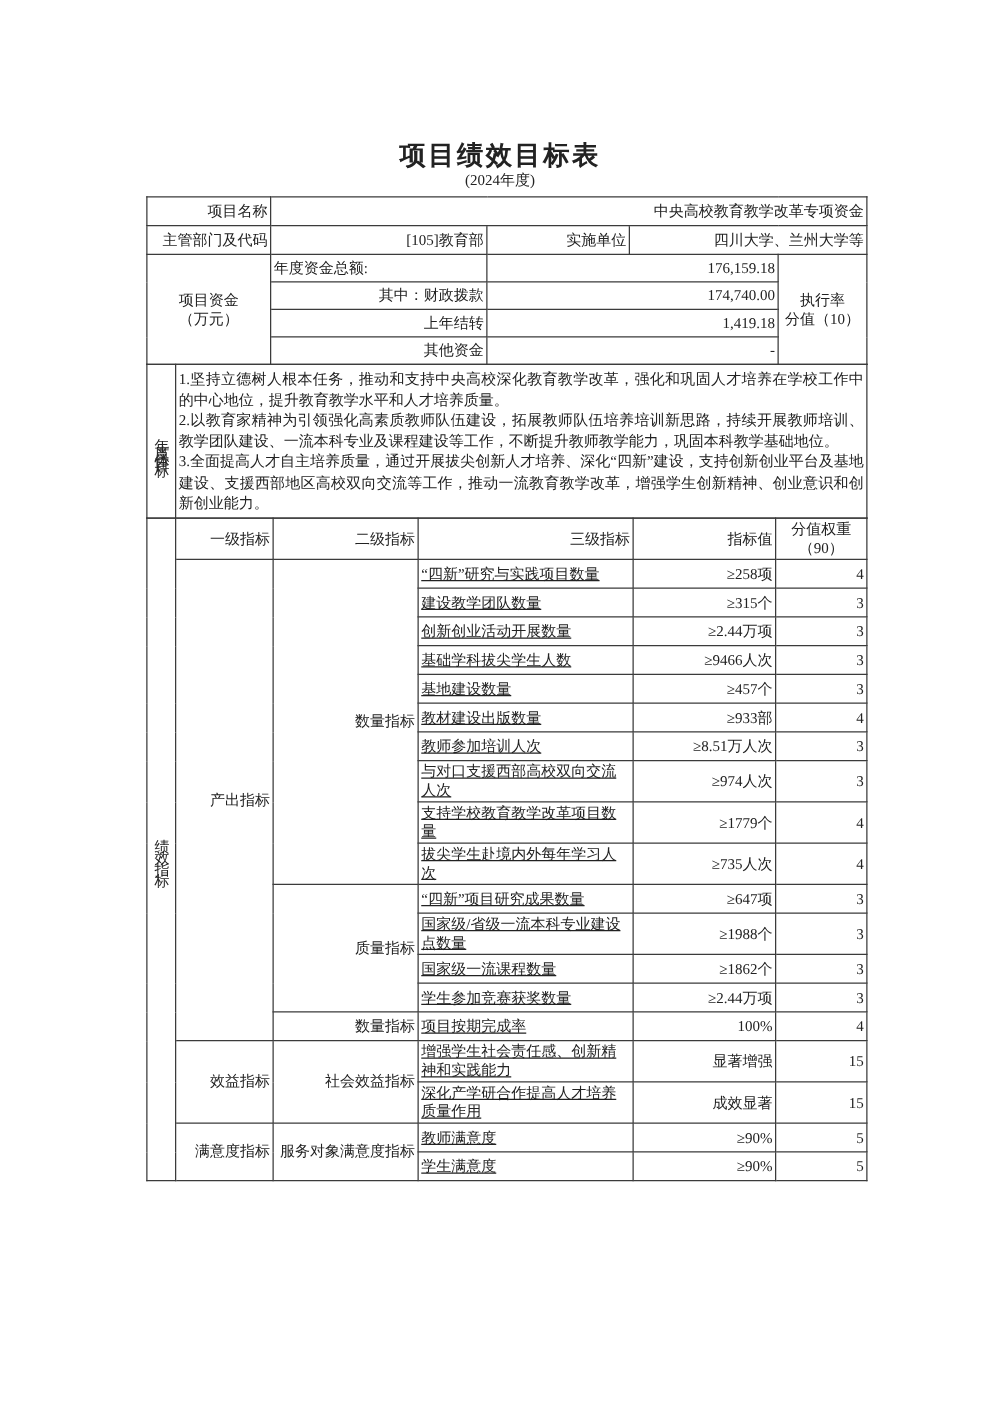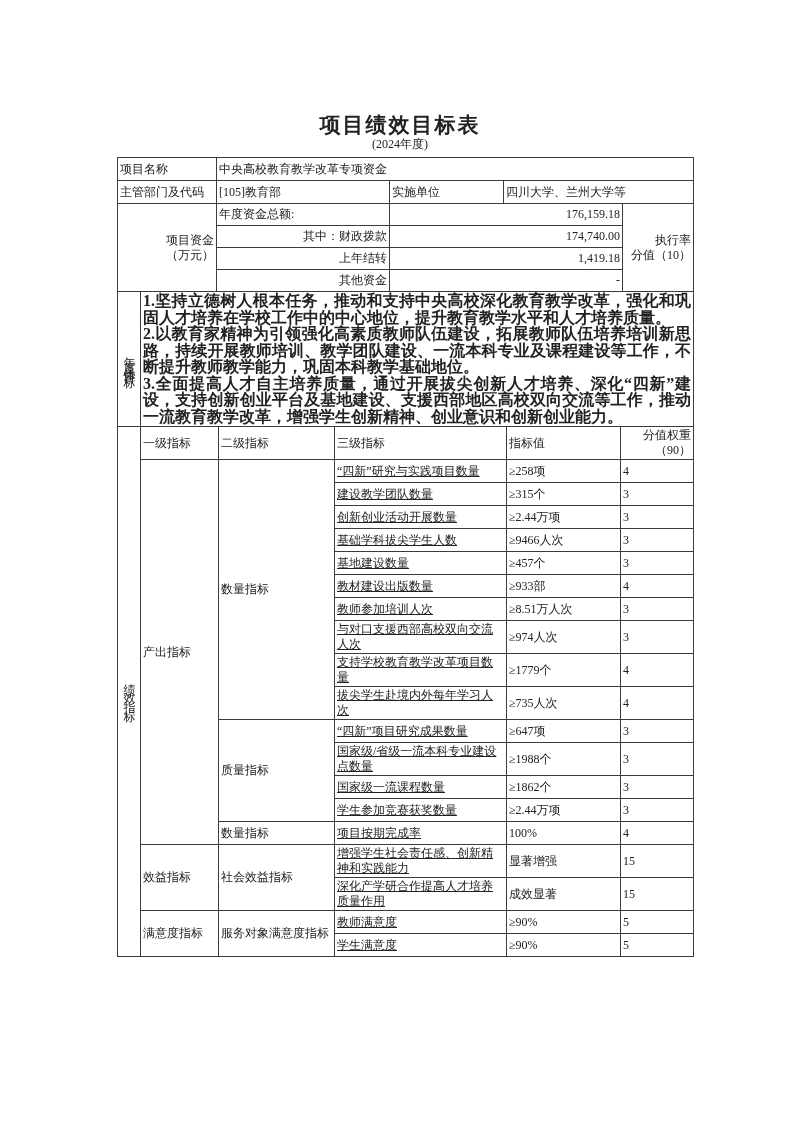--- a/index.html
+++ b/index.html
@@ -7,32 +7,32 @@
   .page{position:relative;width:800px;height:1131px;background:#fff;
         font-family:"Liberation Serif","DejaVu Serif",serif;color:#222;}
   .doc-title{margin:0;padding-top:113px;text-align:center;
         font-family:"Liberation Sans","DejaVu Sans",sans-serif;
         font-size:21px;line-height:23px;font-weight:bold;letter-spacing:2px;}
   .doc-subtitle{text-align:center;font-size:12px;line-height:16px;}
   table.tbl{border-collapse:collapse;table-layout:fixed;margin-left:117px;margin-top:-1px;}
   table.tbl:first-of-type{margin-top:5px;}
   .tbl td{border:1px solid #3b3b3b;font-size:12px;line-height:15px;color:#222;
           padding:1px 2px;vertical-align:middle;word-break:break-all;}
-  .c{text-align:left;}
-  .pre{white-space:pre-line;text-align:right;}
+  .c{text-align:right;}
+  .pre{white-space:pre-line;text-align:center;}
   .fl{text-align:left;padding-left:7px;}
   .fr{text-align:right;padding-right:18px;}
   .fv{text-align:right;padding-right:7px;}
   .nm{text-align:left;padding:2px 2px 2px 5px;text-decoration:underline;}
   .vert{writing-mode:vertical-rl;text-orientation:upright;text-align:center;
         letter-spacing:4px;padding:2px 0;}
   .vert-big{letter-spacing:9px;}
   .h23{height:23px;} .h22{height:22px;} .h32{height:32px;}
   .goal-cell{padding:4px 6px 4px 5px;vertical-align:top;height:120px;}
-  .goal-cell p{margin:0;font-size:16px;line-height:16.5px;text-align:justify;font-weight:bold;}
+  .goal-cell p{margin:0;font-size:12px;line-height:16.5px;text-align:justify;}
   .page-num{position:absolute;top:1027px;left:0;right:0;text-align:center;
         font-size:13px;color:#49505a;}
 </style>
 </head>
 <body>
 
 <div class="page">
 
   <h1 class="doc-title">项目绩效目标表</h1>
   <div class="doc-subtitle">(2024年度)</div>

